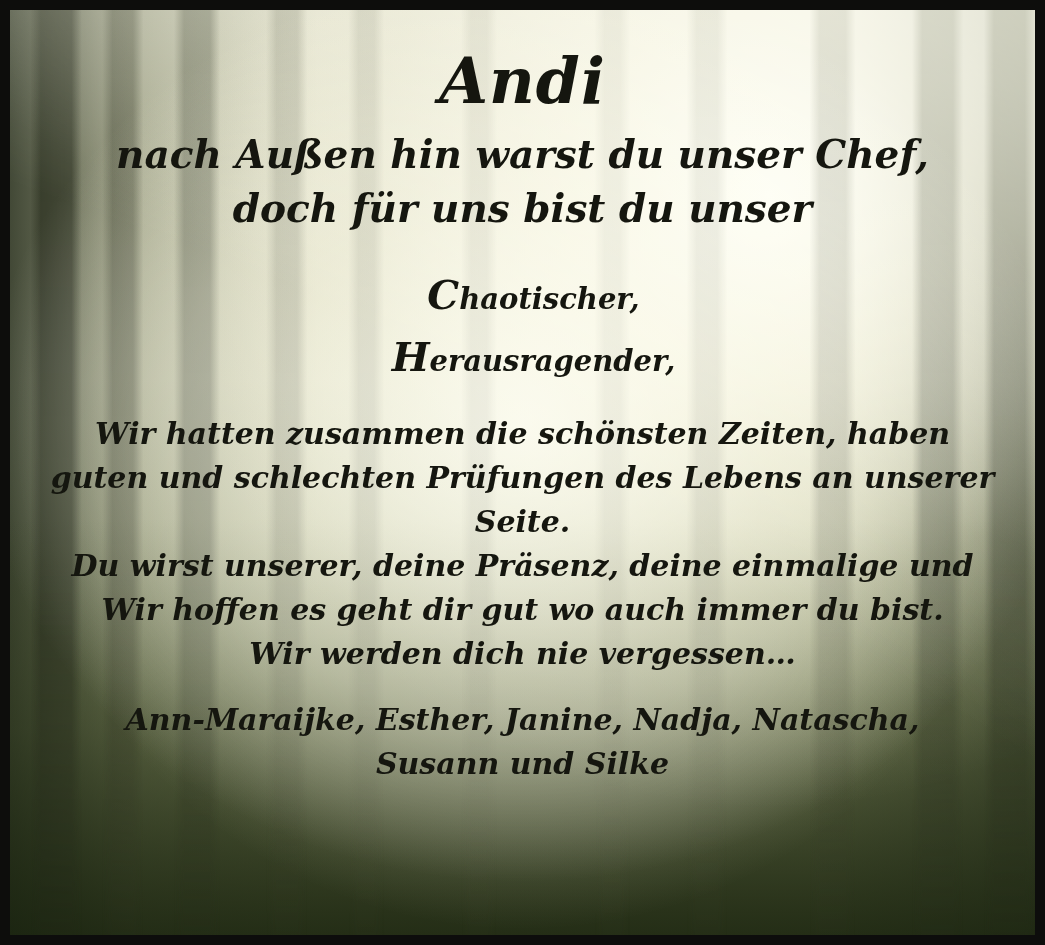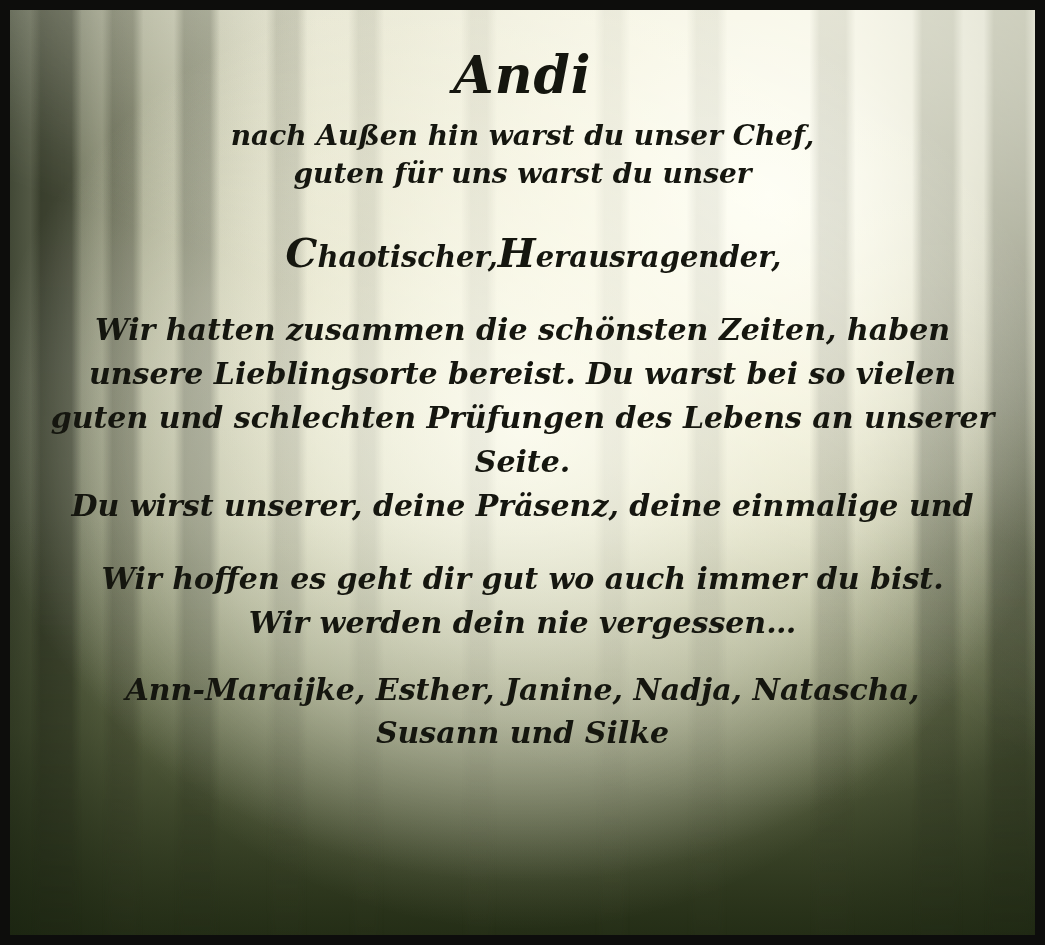--- a/index.html
+++ b/index.html
@@ -93,37 +93,37 @@
     color: #15160f;
   }
 
   .script {
     font-family: "DejaVu Serif", "Liberation Serif", serif;
     font-style: italic;
     font-weight: 700;
   }
 
   .name {
-    font-size: 52px;
+    font-size: 63px;
     line-height: 1.05;
     letter-spacing: 1px;
     margin: 4px 8px 14px;
   }
 
   .intro {
-    font-size: 28px;
+    font-size: 39px;
     line-height: 1.38;
     margin-bottom: 22px;
     font-style: italic;
   }
 
   .acrostic {
     margin: 6px 0 16px;
     display: flex;
-    flex-direction: row;
+    flex-direction: column;
     align-items: center;
     padding-left: 22px;
   }
   .acrostic-line {
     font-size: 29px;
     line-height: 1.0;
     margin: 11px 0;
     white-space: nowrap;
   }
   .acrostic-line .cap {
@@ -133,21 +133,21 @@
 
   .body-text {
     font-size: 30px;
     line-height: 1.47;
     margin-top: 8px;
   }
 
   .closing {
     font-size: 30px;
     line-height: 1.47;
-    margin-top: 29px;
+    margin-top: 0;
   }
 
   .signature {
     font-size: 30px;
     line-height: 1.45;
     margin-top: 22px;
   }
 
   .line { display: block; }
 </style>
@@ -160,42 +160,41 @@
   <div class="trunks"></div>
   <div class="light-beams"></div>
   <div class="veil"></div>
 
   <div class="content">
 
     <div class="script name">Andi</div>
 
     <div class="script intro">
       <span class="line">nach Außen hin warst du unser Chef,</span>
-      <span class="line">guten für uns warst du unser</span>
+      <span class="line">doch für uns bist du unser</span>
     </div>
 
     <div class="acrostic">
       <div class="script acrostic-line">
         <span class="cap">C</span><span>haotischer,</span>
       </div>
       <div class="script acrostic-line">
         <span class="cap">H</span><span>erausragender,</span>
       </div>
     </div>
 
     <div class="script body-text">
       <span class="line">Wir hatten zusammen die schönsten Zeiten, haben</span>
-      <span class="line">unsere Lieblingsorte bereist. Du warst bei so vielen</span>
       <span class="line">guten und schlechten Prüfungen des Lebens an unserer Seite.</span>
       <span class="line">Du wirst unserer, deine Präsenz, deine einmalige und</span>
     </div>
 
     <div class="script closing">
       <span class="line">Wir hoffen es geht dir gut wo auch immer du bist.</span>
-      <span class="line">Wir werden dein nie vergessen…</span>
+      <span class="line">Wir werden dich nie vergessen…</span>
     </div>
 
     <div class="script signature">
       <span class="line">Ann-Maraijke, Esther, Janine, Nadja, Natascha,</span>
       <span class="line">Susann und Silke</span>
     </div>
 
   </div>
 </div>
 

